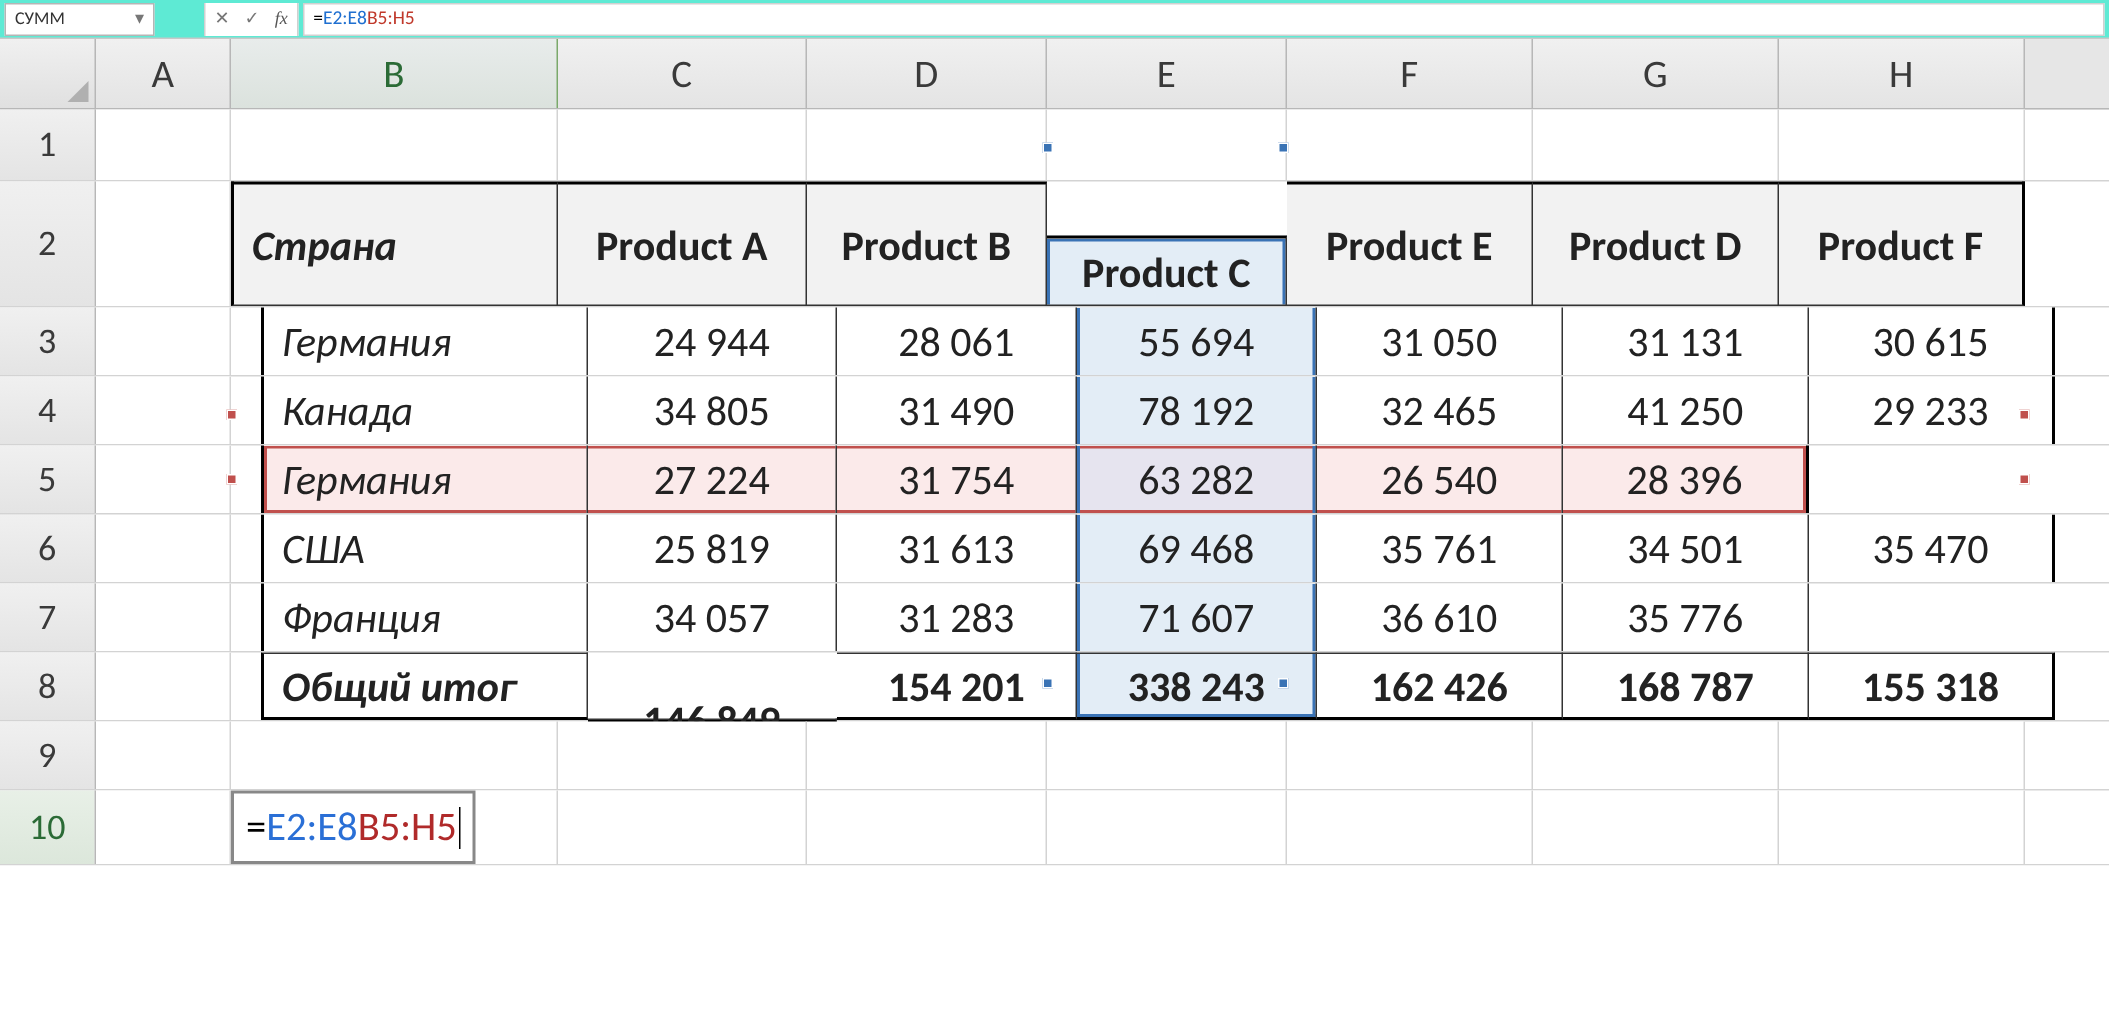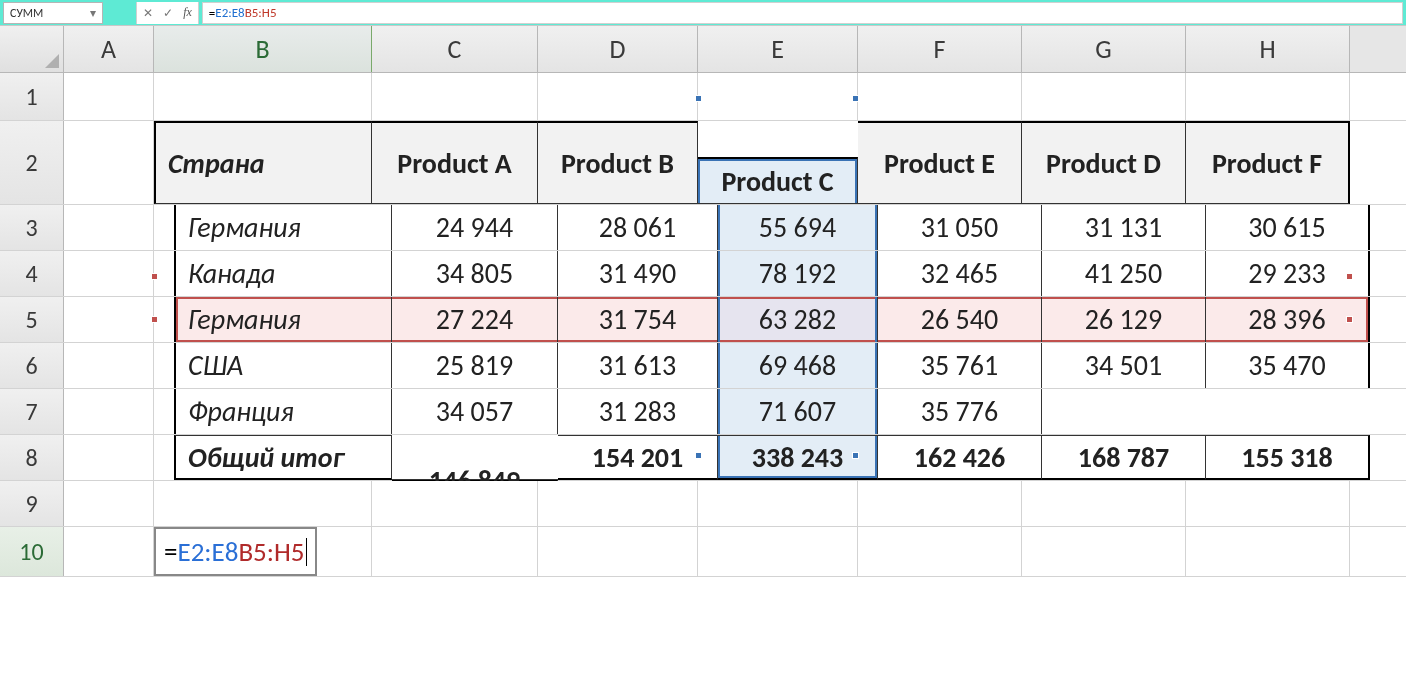--- a/index.html
+++ b/index.html
@@ -268,21 +268,20 @@
   </div>
 
   <div class="row row-hN" style="position:relative;">
     <div class="row-header">5</div>
     <div class="cell col-A"></div>
     <div class="cell col-B left tbl-left tbl-inner-r hl-red hl-red-left">Германия</div>
     <div class="cell col-C num tbl-inner-r hl-red hl-red-top">27 224</div>
     <div class="cell col-D num tbl-inner-r hl-red hl-red-top">31 754</div>
     <div class="cell col-E num tbl-inner-r hl-cross">63 282</div>
     <div class="cell col-F num tbl-inner-r hl-red hl-red-top">26 540</div>
-    <div class="cell col-G num tbl-inner-r hl-red hl-red-top">26 129</div>
     <div class="cell col-H num tbl-right hl-red hl-red-right">28 396</div>
   </div>
 
   <div class="row row-hN">
     <div class="row-header">6</div>
     <div class="cell col-A"></div>
     <div class="cell col-B left tbl-left tbl-inner-r">США</div>
     <div class="cell col-C num tbl-inner-r">25 819</div>
     <div class="cell col-D num tbl-inner-r">31 613</div>
     <div class="cell col-E num tbl-inner-r hl-blue hl-blue-mid">69 468</div>
@@ -291,20 +290,21 @@
     <div class="cell col-H num tbl-right">35 470</div>
   </div>
 
   <div class="row row-hN">
     <div class="row-header">7</div>
     <div class="cell col-A"></div>
     <div class="cell col-B left tbl-left tbl-inner-r">Франция</div>
     <div class="cell col-C num tbl-inner-r">34 057</div>
     <div class="cell col-D num tbl-inner-r">31 283</div>
     <div class="cell col-E num tbl-inner-r hl-blue hl-blue-mid">71 607</div>
+    <div class="cell col-F num tbl-inner-r">36 610</div>
     <div class="cell col-G num tbl-inner-r">35 776</div>
   </div>
 
   <div class="row row-hN">
     <div class="row-header">8</div>
     <div class="cell col-A"></div>
     <div class="cell col-B left bold tbl-left tbl-inner-r tbl-bottom" style="border-top:1.5px solid #333;">Общий итог</div>
     <div class="cell col-C num bold tbl-inner-r tbl-bottom" style="border-top:1.5px solid #333;margin-top:44px;">146 849</div>
     <div class="cell col-D num bold tbl-inner-r tbl-bottom" style="border-top:1.5px solid #333;">154 201</div>
     <div class="cell col-E num bold tbl-inner-r tbl-bottom hl-blue hl-blue-bot" style="border-top:1.5px solid #333;">338 243</div>

